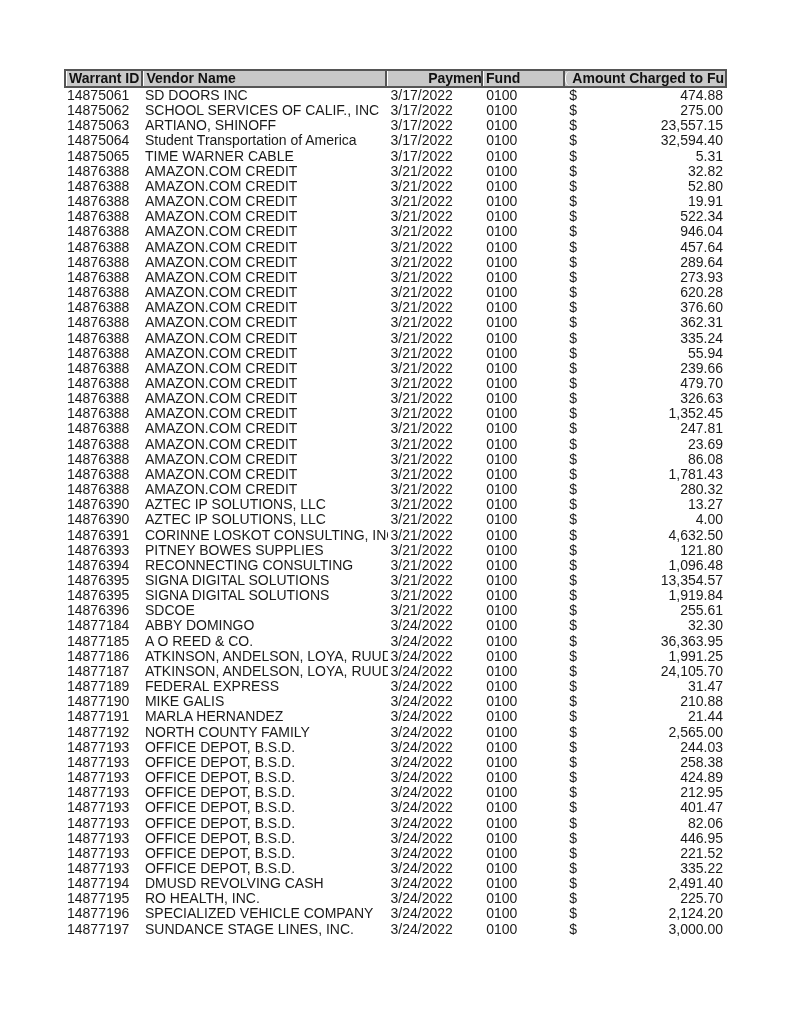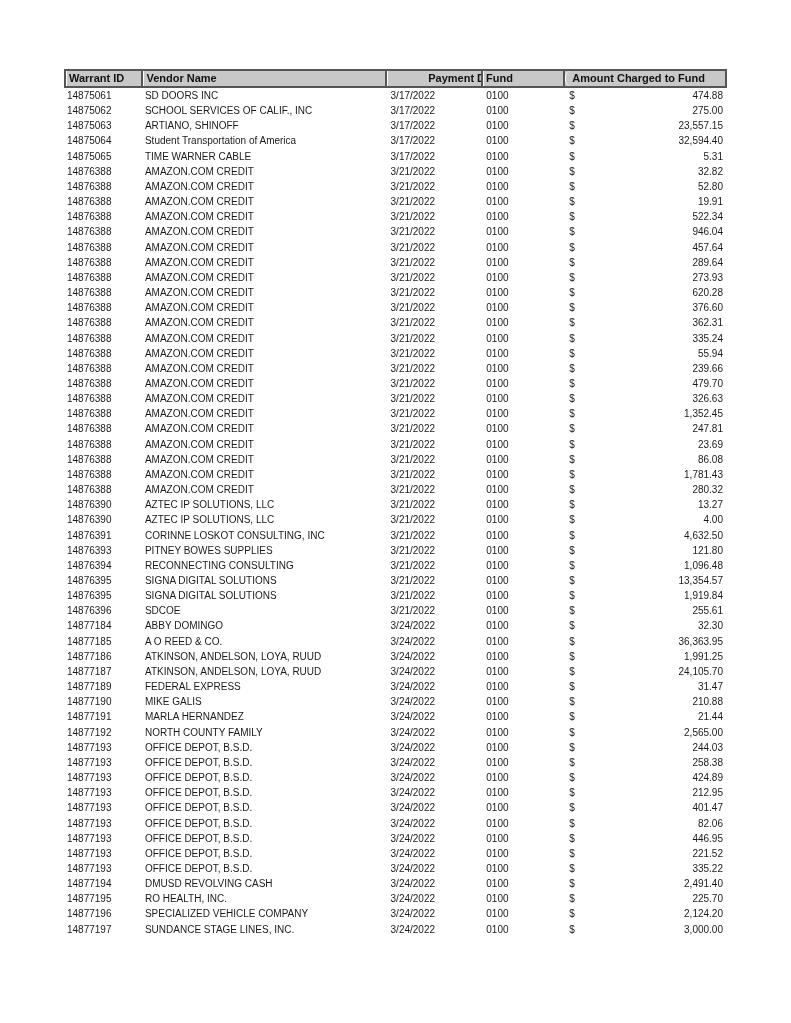--- a/index.html
+++ b/index.html
@@ -27,21 +27,21 @@
       background: #c8c8c8;
       border-top: 2px solid #555555;
       border-bottom: 2px solid #555555;
       border-left: 2px solid #555555;
       border-right: 2px solid #555555;
       box-sizing: border-box;
       height: 19px;
     }
     .hcell {
       box-sizing: border-box;
-      font-size: 11px;
+      font-size: 14px;
       font-weight: bold;
       line-height: 15px;
       padding-left: 2px;
       border-right: 2px solid #555555;
       border-left: 1px solid #ffffff;
       white-space: nowrap;
       overflow: hidden;
       color: #111;
     }
     .hcell:last-child { border-right: none; }
@@ -50,21 +50,21 @@
     .c-date { width: 97px; padding-left: 40px; }
     .c-fund { width: 84px; }
     .c-amt { width: 163px; }
     .hcell.c-amt { padding-left: 6px; border-radius: 6px; }
 
     .rows { margin-top: 0px; }
     .row {
       display: flex;
       height: 15.17px;
       font-family: "Liberation Sans", sans-serif;
-      font-size: 10px;
+      font-size: 14px;
       line-height: 15px;
       color: #1a1a1a;
     }
     .cell {
       box-sizing: border-box;
       white-space: nowrap;
       overflow: hidden;
     }
     .row .c-id { padding-left: 3px; }
     .row .c-vendor { padding-left: 3px; }

